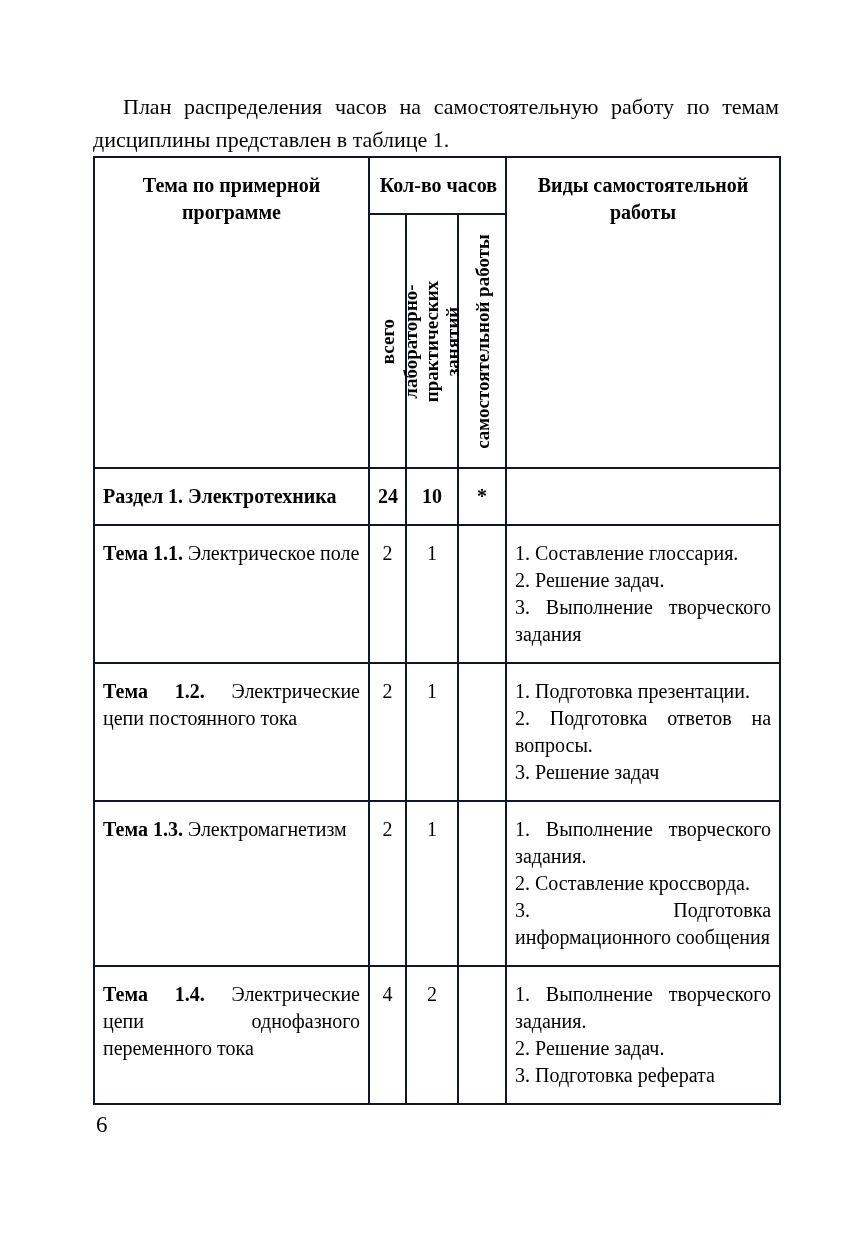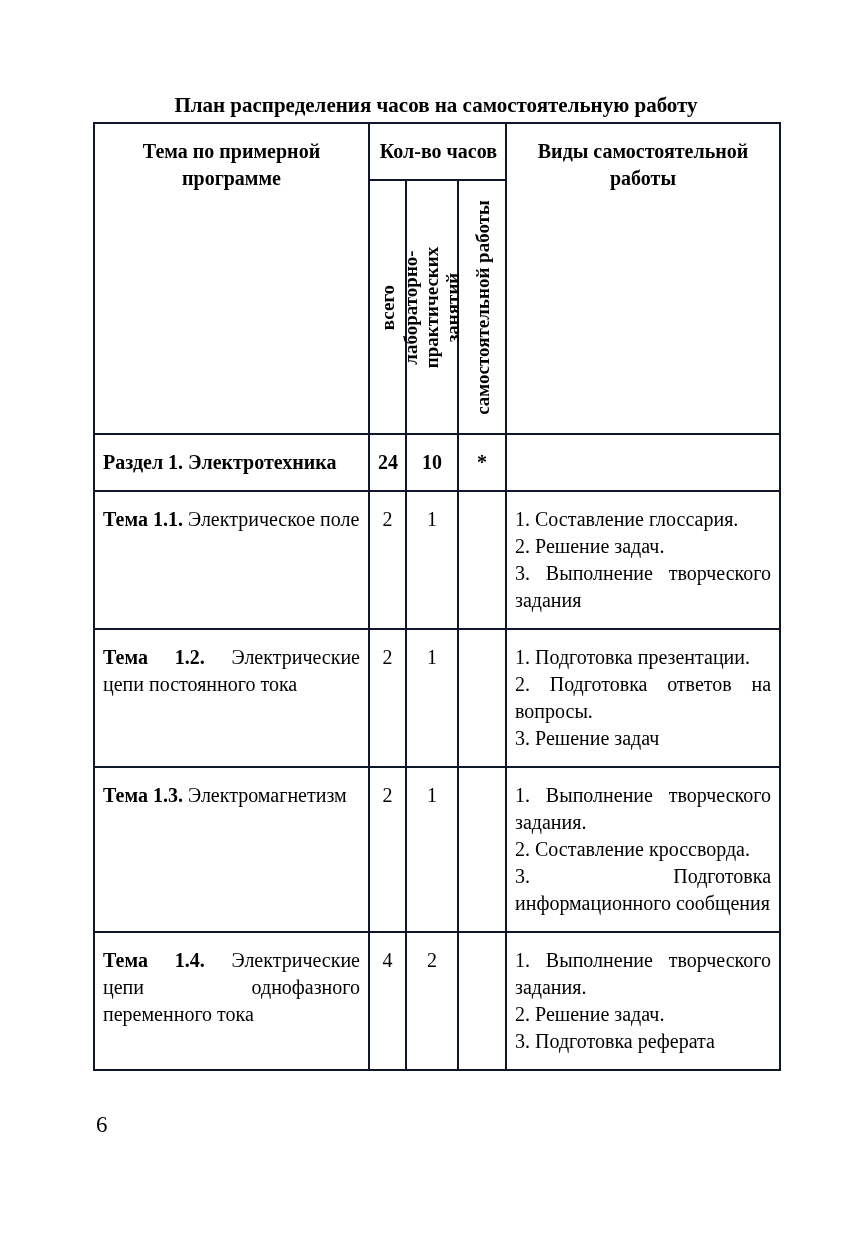--- a/index.html
+++ b/index.html
@@ -112,22 +112,22 @@
     top: 1112px;
     font-size: 23px;
   }
 </style>
 </head>
 <body>
 
 <div class="page">
   <div class="content">
 
-
-    <div class="table-title">План распределения часов на самостоятельную работу</div>
+    <p class="para">План распределения часов на самостоятельную работу по темам дисциплины представлен в таблице 1.</p>
+
 
     <table class="plan">
       <colgroup>
         <col style="width:275px">
         <col style="width:37px">
         <col style="width:52px">
         <col style="width:48px">
         <col style="width:274px">
       </colgroup>
       <tbody>

